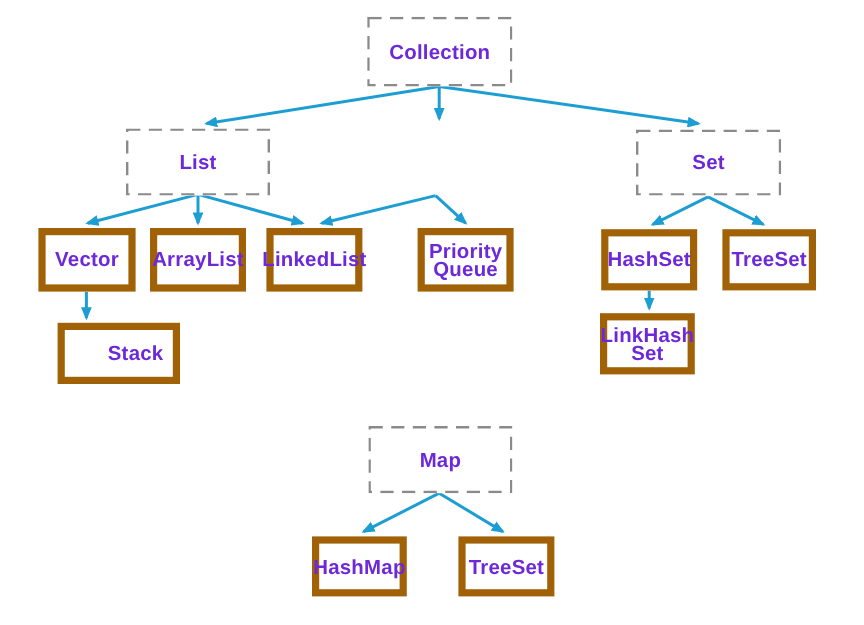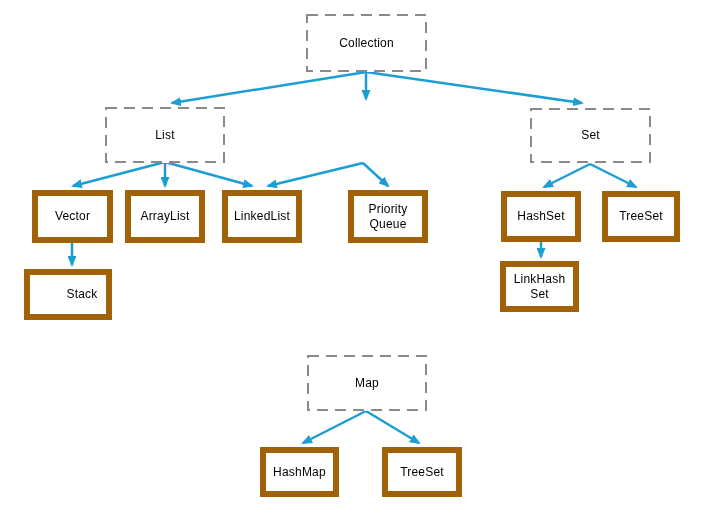--- a/index.html
+++ b/index.html
@@ -26,24 +26,24 @@
   .node {
     position: absolute;
     display: flex;
     align-items: center;
     justify-content: center;
     box-sizing: border-box;
     background: #ffffff;
     text-align: center;
   }
   .node .label {
-    font-weight: normal;
-    font-size: 12px;
+    font-weight: bold;
+    font-size: 17px;
     line-height: 15px;
-    color: #000000;
+    color: #6d28d9;
     letter-spacing: 0.2px;
     padding: 0 4px;
   }
   .node.solid {
     border: 6px solid #a16207;
   }
   .node.dashed {
     border: none;
   }
   .dashrect {
@@ -55,21 +55,21 @@
   #n-collection   { left: 306px; top: 14px;  width: 121px; height: 58px; }
   #n-list         { left: 105px; top: 107px; width: 120px; height: 56px; }
   #n-queue        { left: 307px; top: 107px; width: 120px; height: 56px; }
   #n-set          { left: 530px; top: 108px; width: 121px; height: 55px; }
   #n-vector       { left: 32px;  top: 190px; width: 81px;  height: 53px; }
   #n-arraylist    { left: 125px; top: 190px; width: 80px;  height: 53px; }
   #n-linkedlist   { left: 222px; top: 190px; width: 80px;  height: 53px; }
   #n-priorityqueue{ left: 348px; top: 190px; width: 80px;  height: 53px; }
   #n-hashset      { left: 501px; top: 191px; width: 80px;  height: 51px; }
   #n-treeset      { left: 602px; top: 191px; width: 78px;  height: 51px; }
-  #n-stack        { left: 24px;  top: 269px; width: 88px;  height: 51px; padding-left: 28px; }
+  #n-stack        { left: 48px;  top: 269px; width: 102px;  height: 51px; padding-left: 28px; }
   #n-linkhashset  { left: 500px; top: 261px; width: 79px;  height: 51px; }
   #n-map          { left: 307px; top: 355px; width: 120px; height: 56px; }
   #n-hashmap      { left: 260px; top: 447px; width: 79px;  height: 50px; }
   #n-treemap      { left: 382px; top: 447px; width: 80px;  height: 50px; }
 </style>
 </head>
 <body>
 
 <div class="canvas">
 

